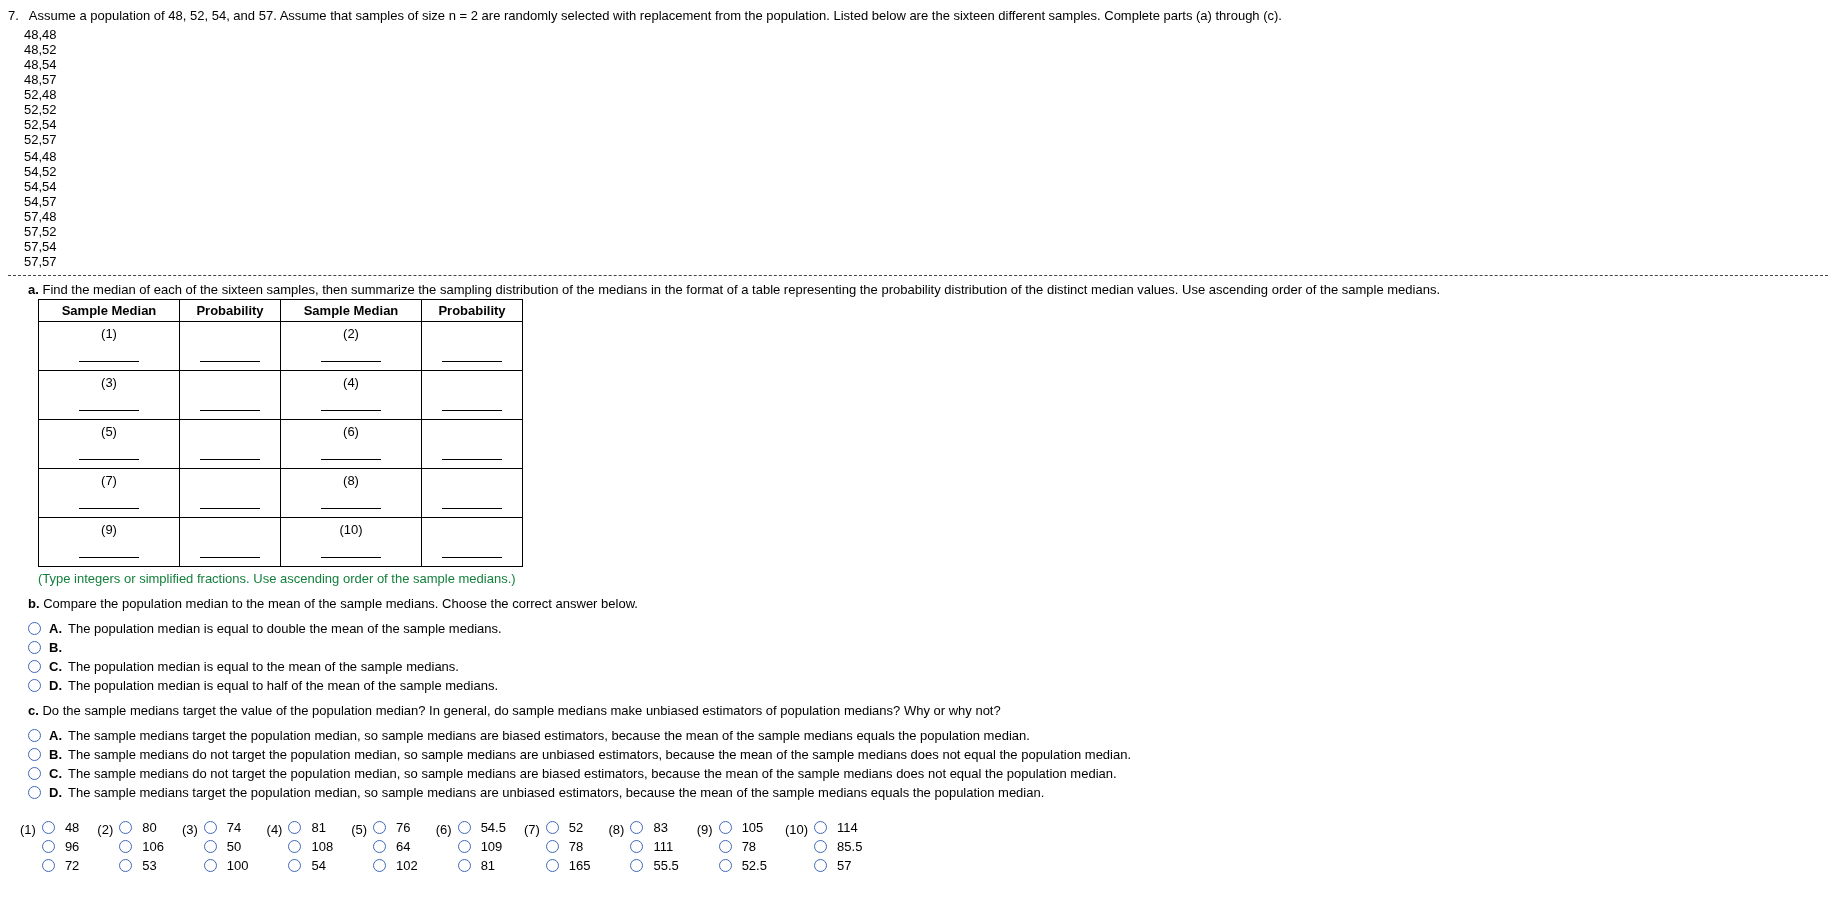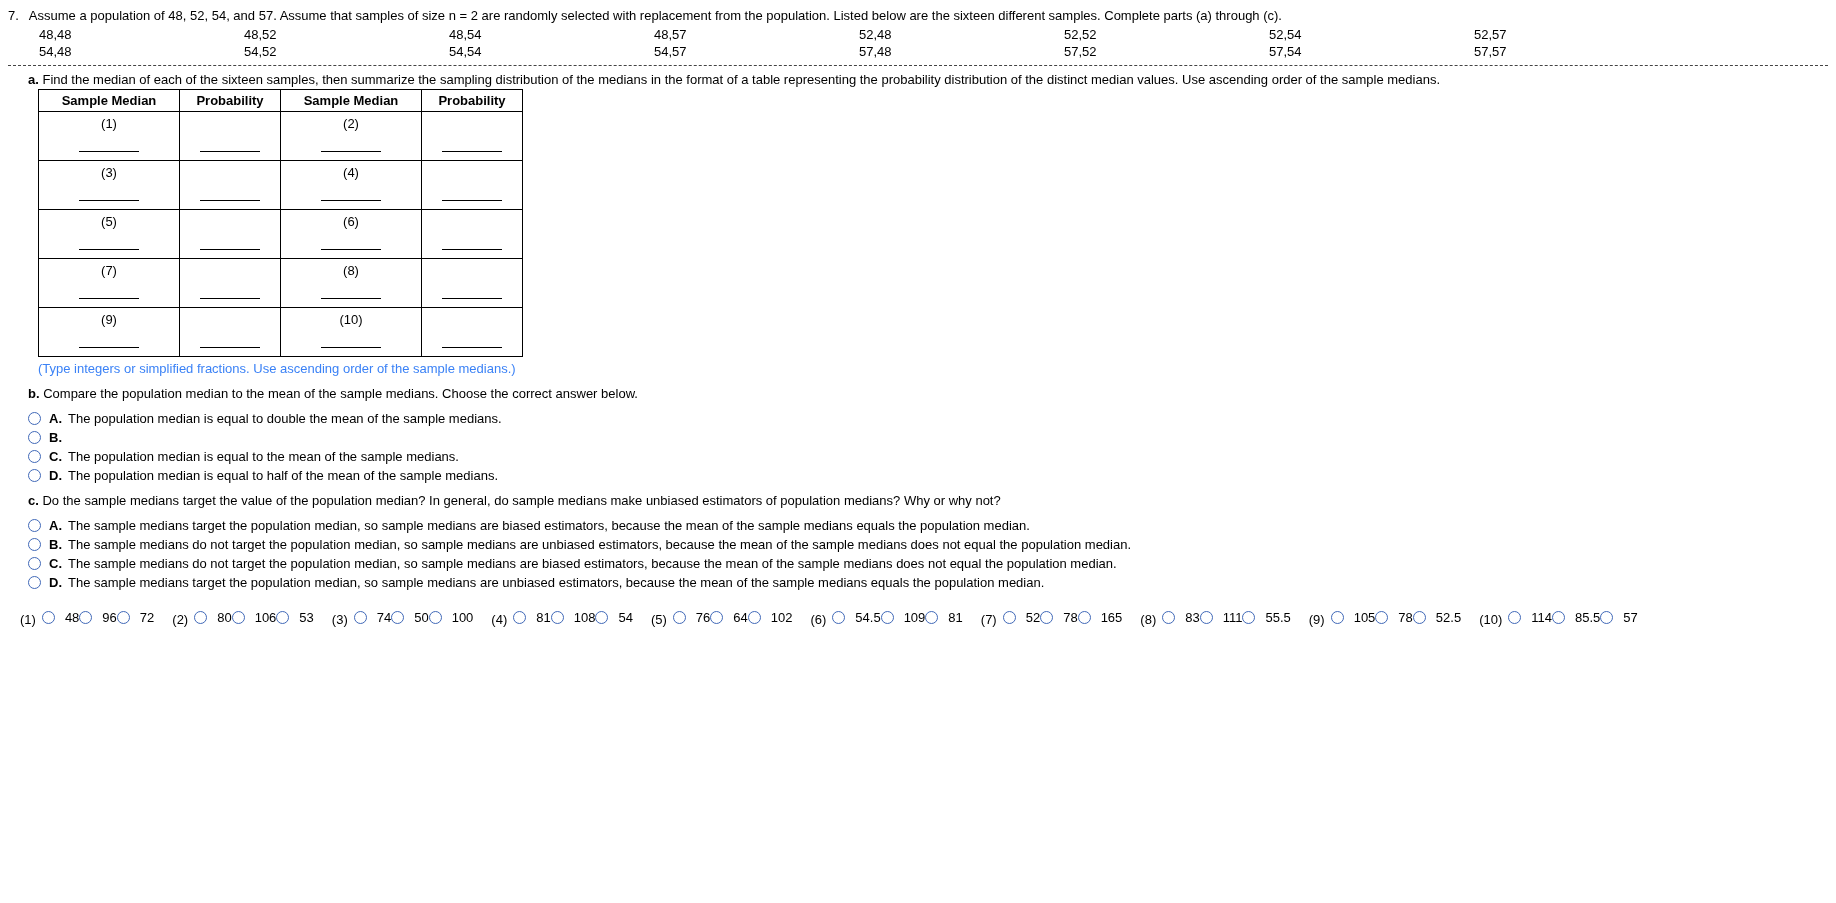--- a/index.html
+++ b/index.html
@@ -12,22 +12,23 @@
     }
     .question-number {
       display: inline-block;
       margin-right: 10px;
     }
     .intro {
       margin-bottom: 4px;
     }
     .samples-row {
       display: flex;
-      margin-left: 31px;
+      margin-left: 16px;
       margin-bottom: 2px;
+      flex-direction: column;
     }
     .sample-item {
       width: 205px;
     }
     .dashed-line {
       border-top: 1px dashed #444;
       margin: 6px 0;
     }
     .part-label {
       font-weight: bold;
@@ -62,21 +63,21 @@
       width: 60px;
       margin: 0 auto;
       position: absolute;
       bottom: 8px;
       left: 50%;
       transform: translateX(-50%);
     }
     .col-median { width: 140px; }
     .col-prob { width: 100px; }
     .note-text {
-      color: #3b82f6;
+      color: #15803d;
       margin-left: 30px;
       margin-top: 4px;
     }
     .part-text {
       margin: 10px 0 10px 20px;
     }
     .options-block {
       margin-left: 20px;
     }
     .option-row {
@@ -105,21 +106,21 @@
     .answer-group {
       display: flex;
       margin-right: 18px;
     }
     .answer-num {
       margin-right: 6px;
       padding-top: 2px;
     }
     .answer-opts {
       display: flex;
-      flex-direction: row;
+      flex-direction: column;
       text-align: right;
     }
     .answer-opt {
       display: flex;
       align-items: center;
       margin-bottom: 4px;
     }
     .answer-opt .radio {
       margin-right: 10px;
     }

